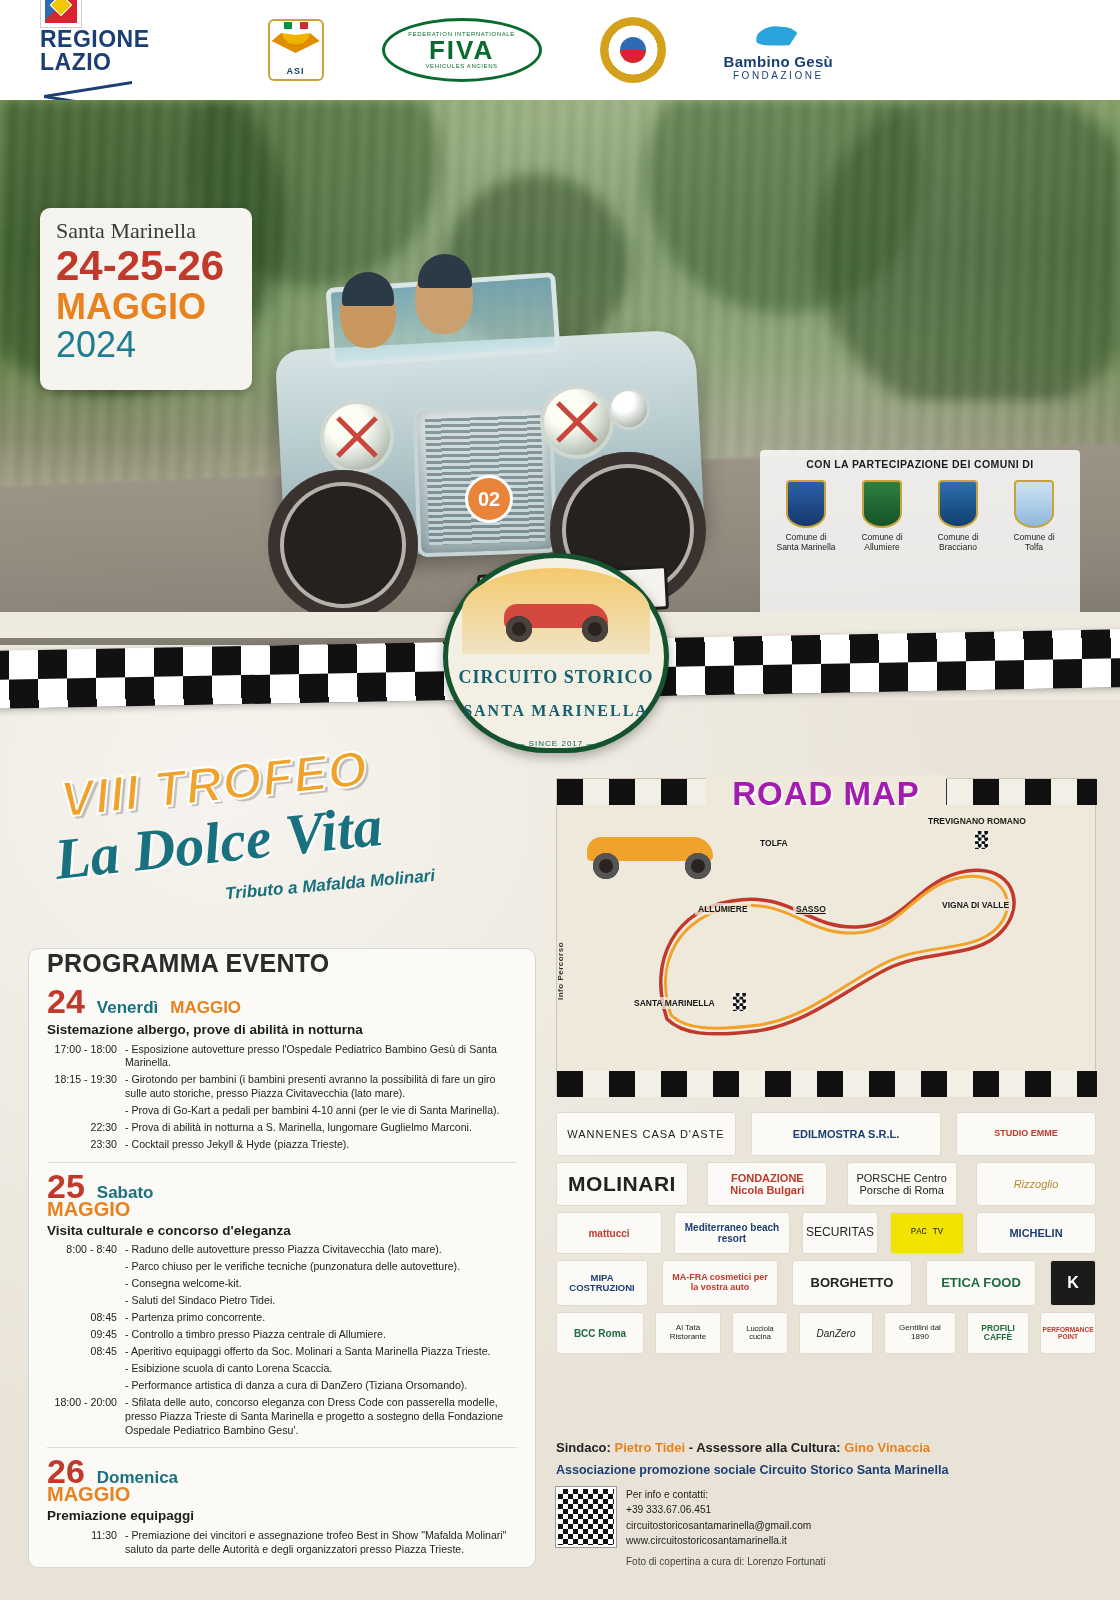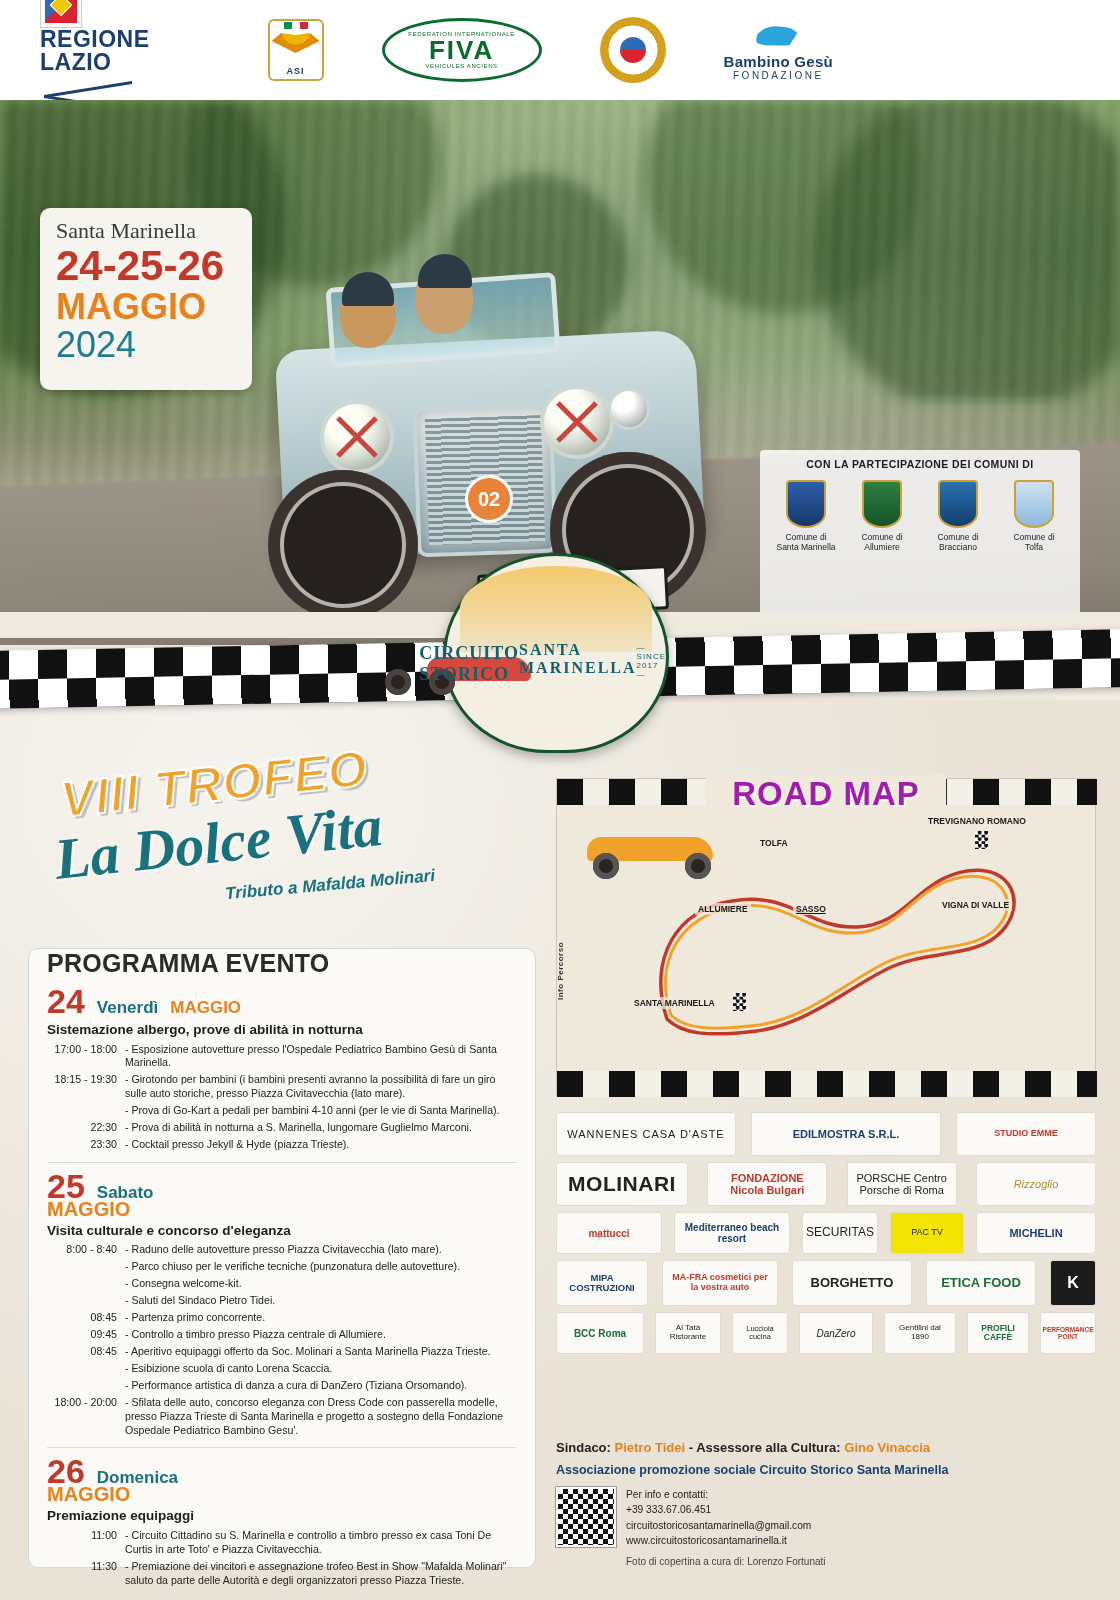--- a/index.html
+++ b/index.html
@@ -229,23 +229,23 @@
     background:repeating-linear-gradient(90deg,#fff 0 29px,#111 29px 58px);
   }
   .ribbon-cover{
     position:absolute;left:0;top:612px;width:1120px;height:26px;background:#efeae0;
   }
 
   
   .emblem{
     position:absolute;left:443px;top:553px;width:226px;height:200px;
     border-radius:50% 50% 46% 46%/52% 52% 48% 48%;
-    background:#f4efe3;border:3px solid #14532d;
+    background:#f4efe3;border:5px solid #14532d;
     box-shadow:0 4px 12px rgba(0,0,0,.3);
-    display:flex;align-items:center;justify-content:flex-end;
+    display:flex;flex-direction:column;align-items:center;justify-content:space-between;
     padding-top:12px;
   }
   .emblem .sun{
     position:absolute;top:10px;left:14px;right:14px;height:86px;
     background:linear-gradient(180deg,#f4c96c,#f0e4c4);
     border-radius:50% 50% 0 0;
   }
   .emblem .ecar{
     position:relative;margin-top:26px;width:120px;height:46px;
   }
@@ -569,24 +569,20 @@
   <div class="divider"></div>
 
   <div class="day-head">
     <span class="day-num">26</span>
     <span class="day-wd">Domenica</span>
   </div>
   <div class="day-mo" style="font-size:20px;margin-top:-4px;">MAGGIO</div>
   <div class="day-sub">Premiazione equipaggi</div>
   <table class="sched">
     <tbody>
-        <tr>
-          <td class="t">11:00</td>
-          <td class="d">Circuito Cittadino su S. Marinella e controllo a timbro presso ex casa Toni De Curtis in arte Toto' e Piazza Civitavecchia.</td>
-        </tr>
     <tr>
           <td class="t">11:30</td>
           <td class="d">Premiazione dei vincitori e assegnazione trofeo Best in Show "Mafalda Molinari" saluto da parte delle Autorità e degli organizzatori presso Piazza Trieste.</td>
         </tr>
 
   </tbody>
     </table>
 </div>
 
 <div class="roadmap">
@@ -632,21 +628,21 @@
   <div class="sp-row">
     <div class="sp big" style="width:132px;height:44px;">MOLINARI</div>
     <div class="sp red" style="width:120px;height:44px;">FONDAZIONE Nicola Bulgari</div>
     <div class="sp" style="width:110px;height:44px;">PORSCHE Centro Porsche di Roma</div>
     <div class="sp" style="width:120px;height:44px;font-style:italic;color:#b08a2e;">Rizzoglio</div>
   </div>
   <div class="sp-row">
     <div class="sp red" style="width:106px;height:42px;font-size:10px;">mattucci</div>
     <div class="sp blue" style="width:116px;height:42px;font-size:10px;">Mediterraneo beach resort</div>
     <div class="sp" style="width:76px;height:42px;font-size:12px;">SECURITAS</div>
-    <div class="sp" style="width:74px;height:42px;font-size:9px;background:#f2e400;">PAC TV</div>
+    <div class="sp" style="width:74px;height:42px;font-size:9px;background:#f2e400;font-family:Liberation Mono, monospace;">PAC TV</div>
     <div class="sp blue" style="width:120px;height:42px;">MICHELIN</div>
   </div>
   <div class="sp-row">
     <div class="sp blue" style="width:92px;height:46px;font-size:9.5px;">MIPA COSTRUZIONI</div>
     <div class="sp red" style="width:116px;height:46px;font-size:9px;">MA-FRA cosmetici per la vostra auto</div>
     <div class="sp" style="width:120px;height:46px;font-size:13px;font-weight:bold;">BORGHETTO</div>
     <div class="sp green" style="width:110px;height:46px;font-size:13px;">ETICA FOOD</div>
     <div class="sp" style="width:46px;height:46px;font-size:16px;font-weight:bold;background:#1b1b1b;color:#fff;">K</div>
   </div>
   <div class="sp-row">

